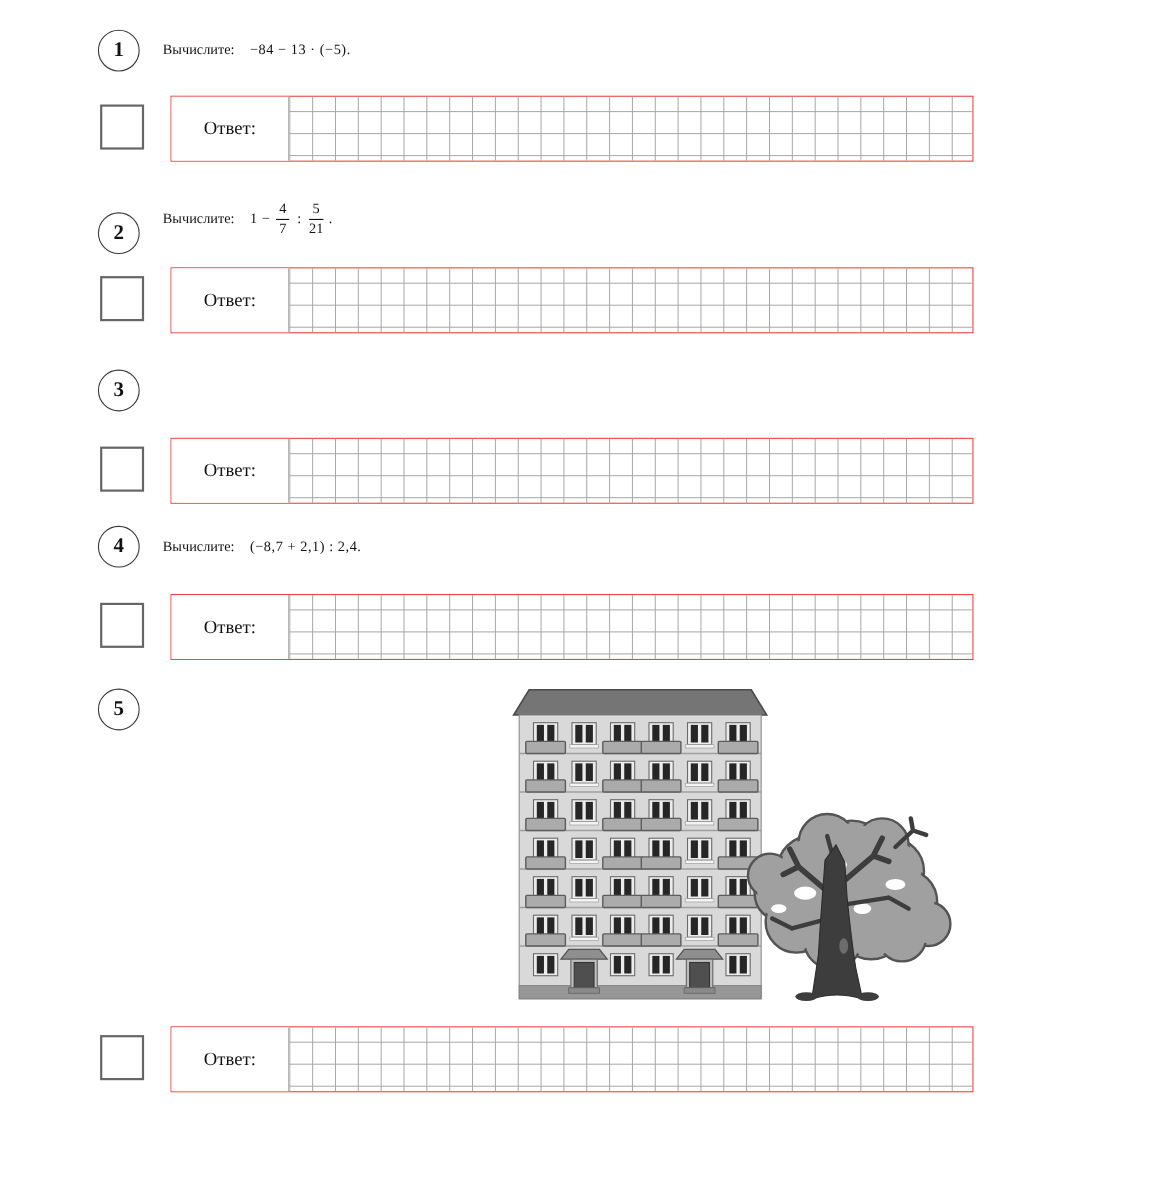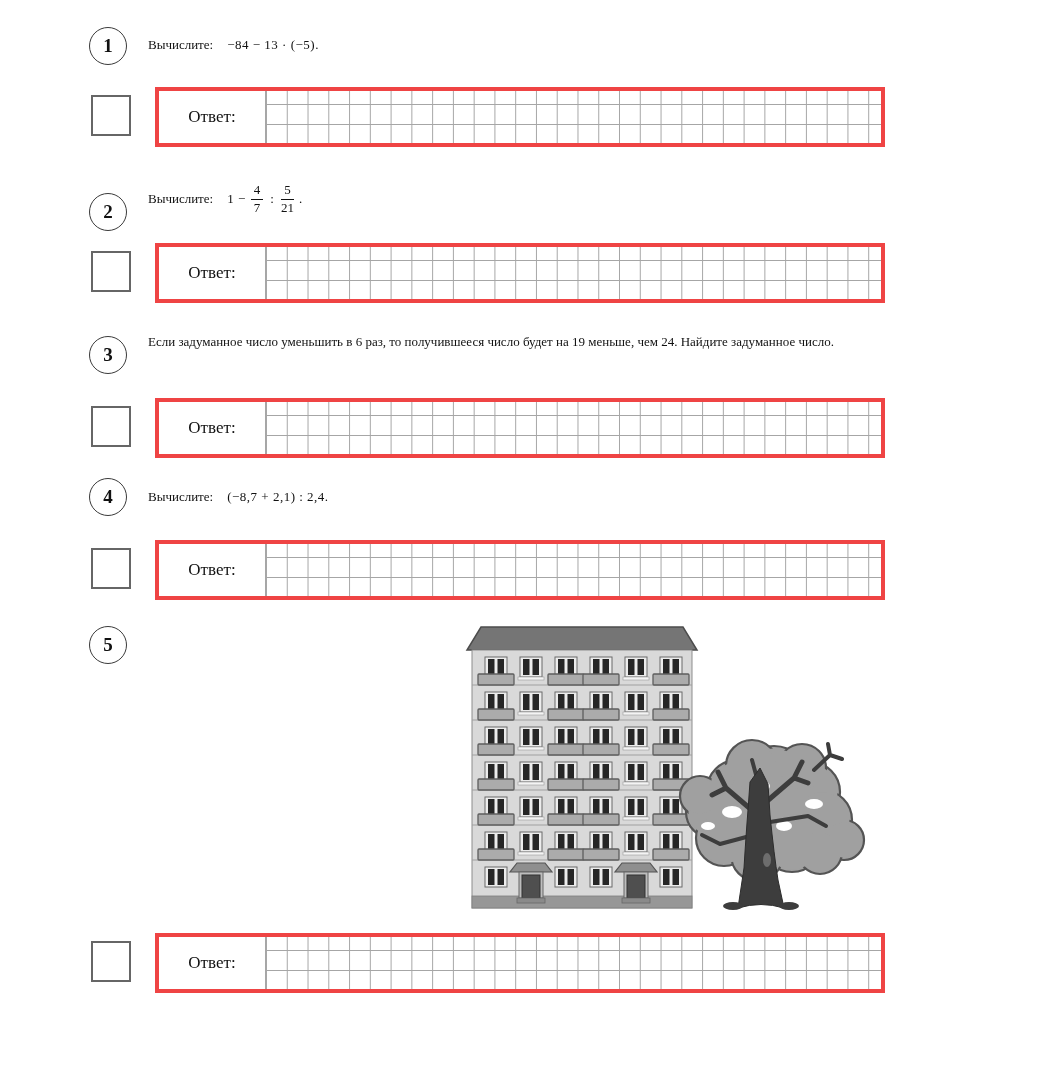--- a/index.html
+++ b/index.html
@@ -24,21 +24,21 @@
   .frac .den{padding-top:1px;}
   .fracop{margin:0 2px;}
   
   .ansrow{position:absolute;left:0;width:1047px;height:60px;}
   .scorebox{
     position:absolute;left:91px;top:8px;width:40px;height:41px;background:#fff;
     border:2px solid #666;box-sizing:border-box;
   }
   .ansbox{
     position:absolute;left:155px;top:0;width:730px;height:60px;background:#fff;
-    border:4px solid #ef4444;box-sizing:border-box;display:flex;
+    border:1px solid #ef4444;box-sizing:border-box;display:flex;
   }
   .anslabel{
     width:107px;min-width:107px;border-right:1px solid #a6a6a6;display:flex;
     align-items:center;justify-content:center;font-size:17px;background:#fff;box-sizing:border-box;
   }
   .ansgrid{
     flex:1;
     background-image:
       linear-gradient(to right,#a6a6a6 1px,transparent 1px),
       linear-gradient(to bottom,#a6a6a6 1px,transparent 1px);
@@ -88,21 +88,20 @@
     <div class="scorebox"></div>
     <div class="ansbox">
       <div class="anslabel">Ответ:</div>
       <div class="ansgrid"></div>
     </div>
   </div>
 
   <div class="qbadge" style="top:336px">
     <span>3</span>
   </div>
-  <div class="qtext justify" style="top:330px;width:758px">Если задуманное число уменьшить в 6 раз, то получившееся число будет на 19 меньше, чем 24. Найдите задуманное число.</div>
   <div class="ansrow" style="top:398px">
     <div class="scorebox"></div>
     <div class="ansbox">
       <div class="anslabel">Ответ:</div>
       <div class="ansgrid"></div>
     </div>
   </div>
 
   <div class="qbadge" style="top:478px">
     <span>4</span>

